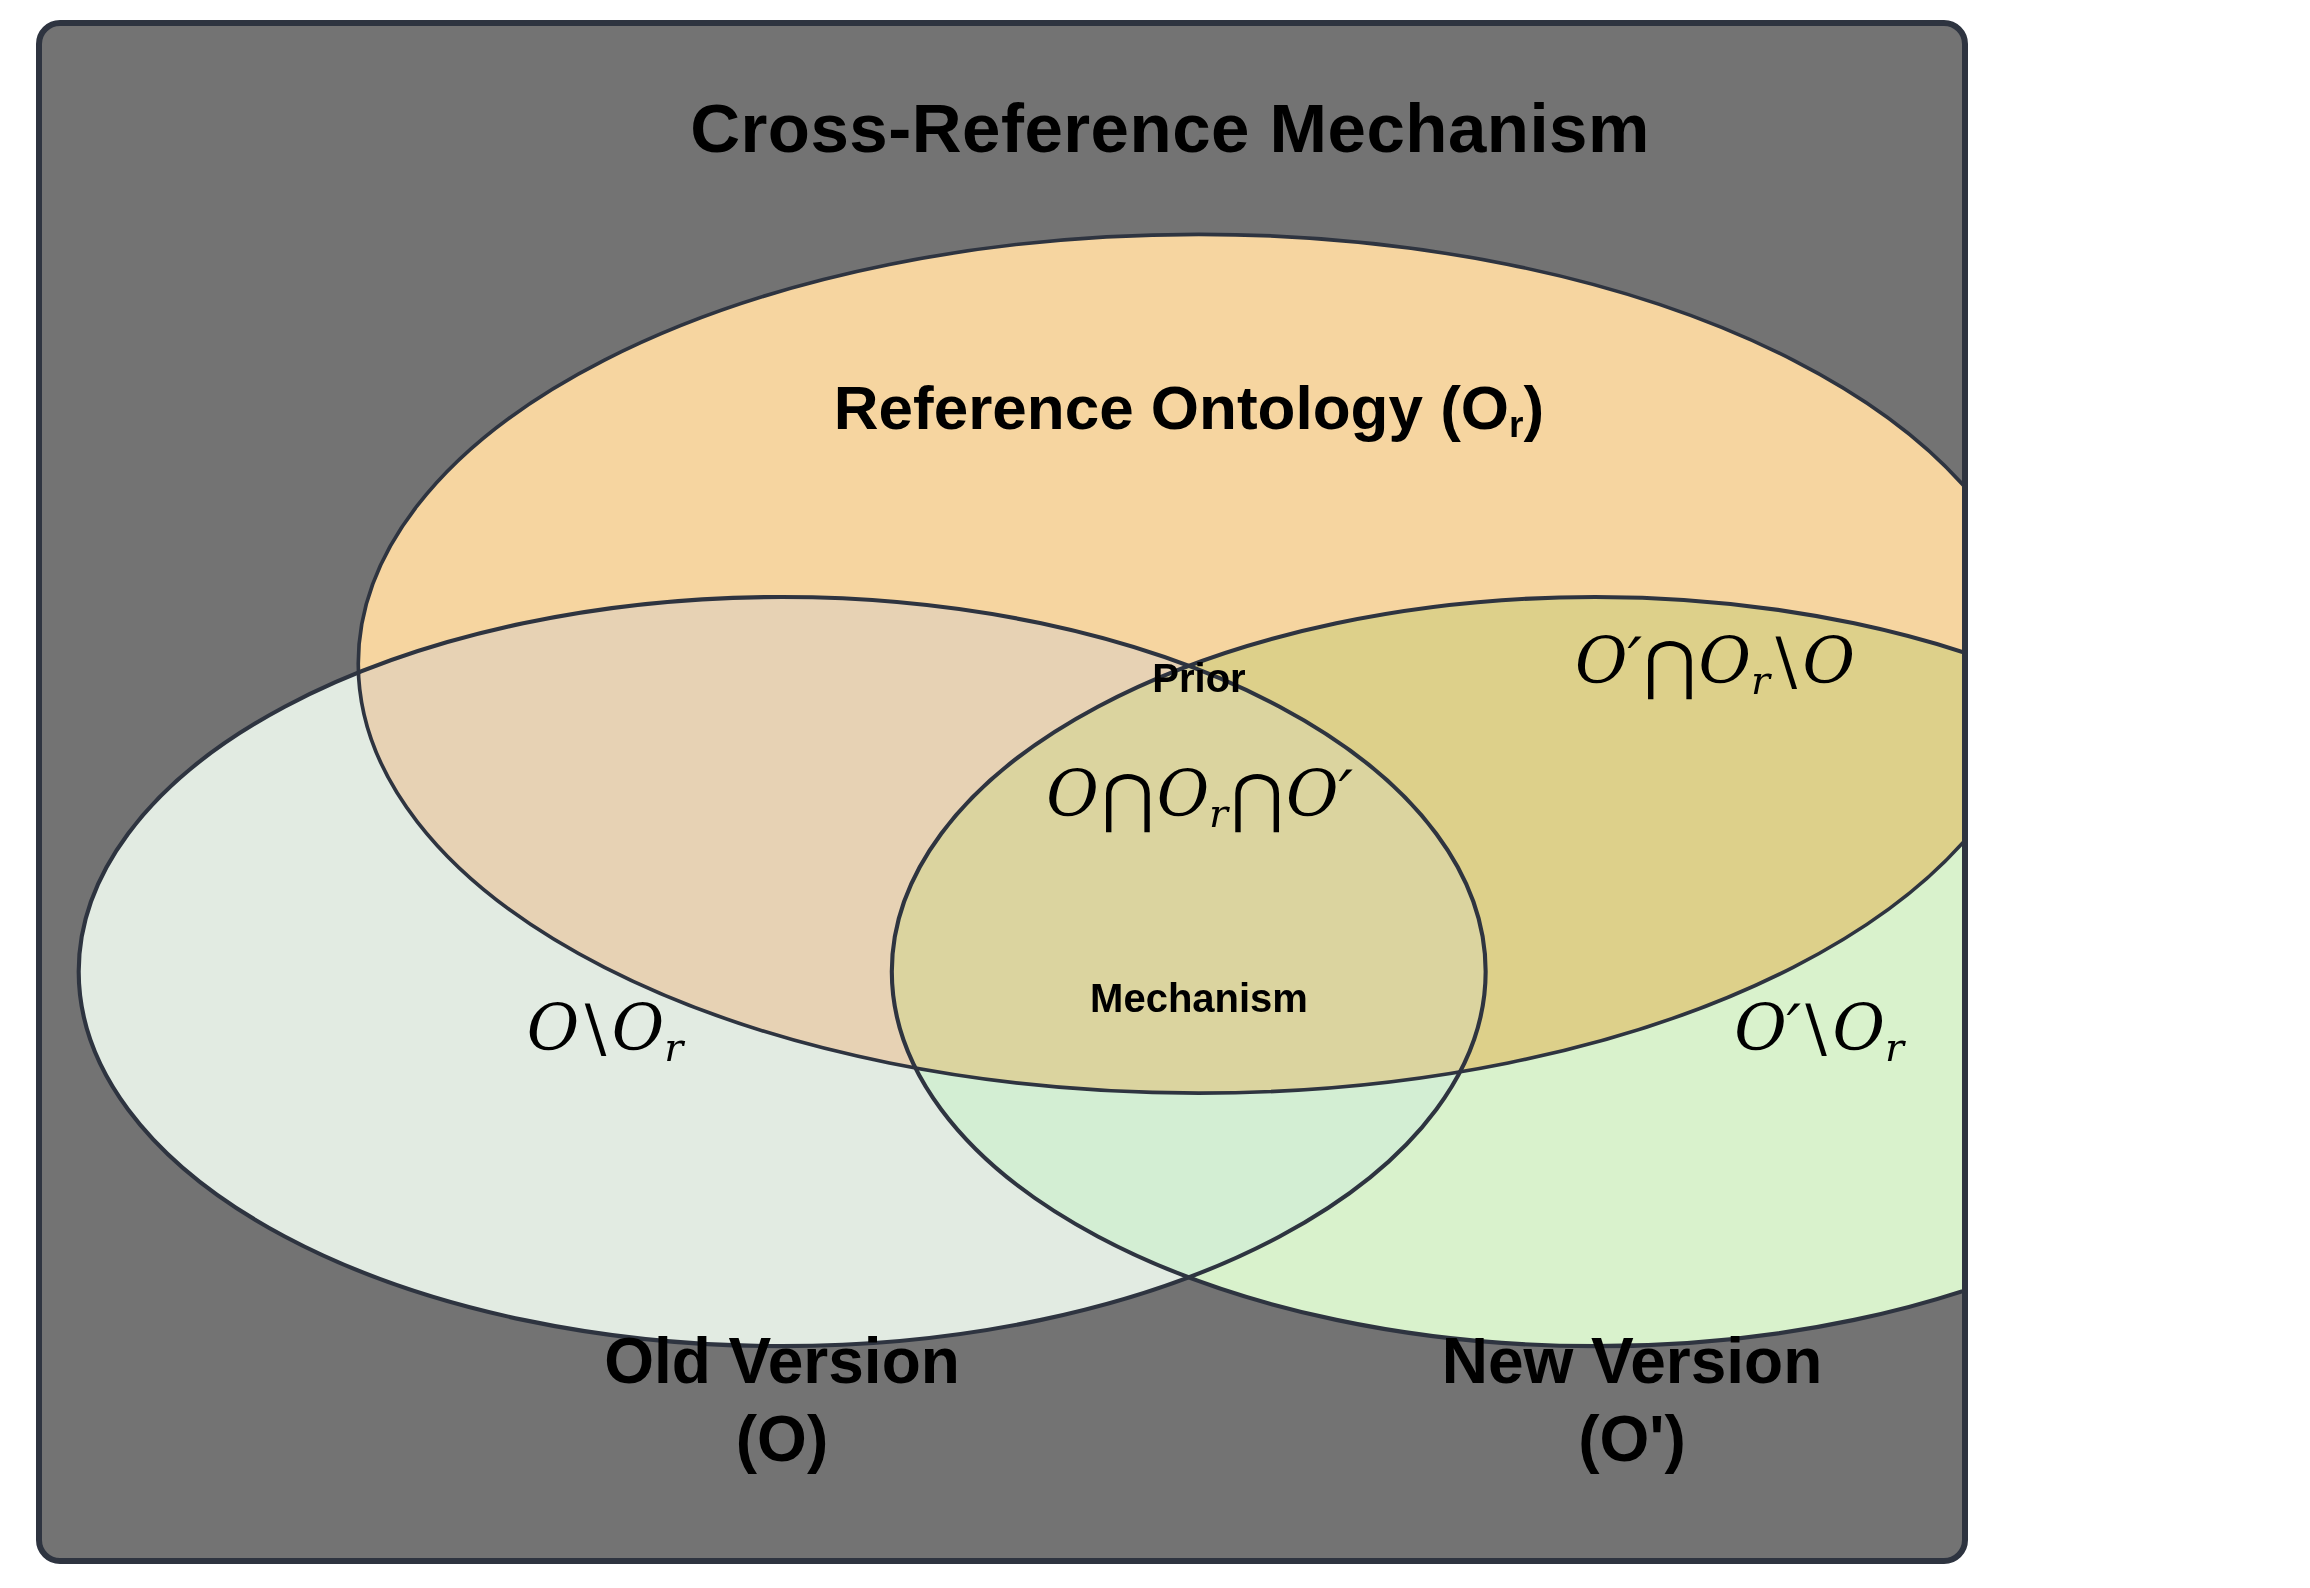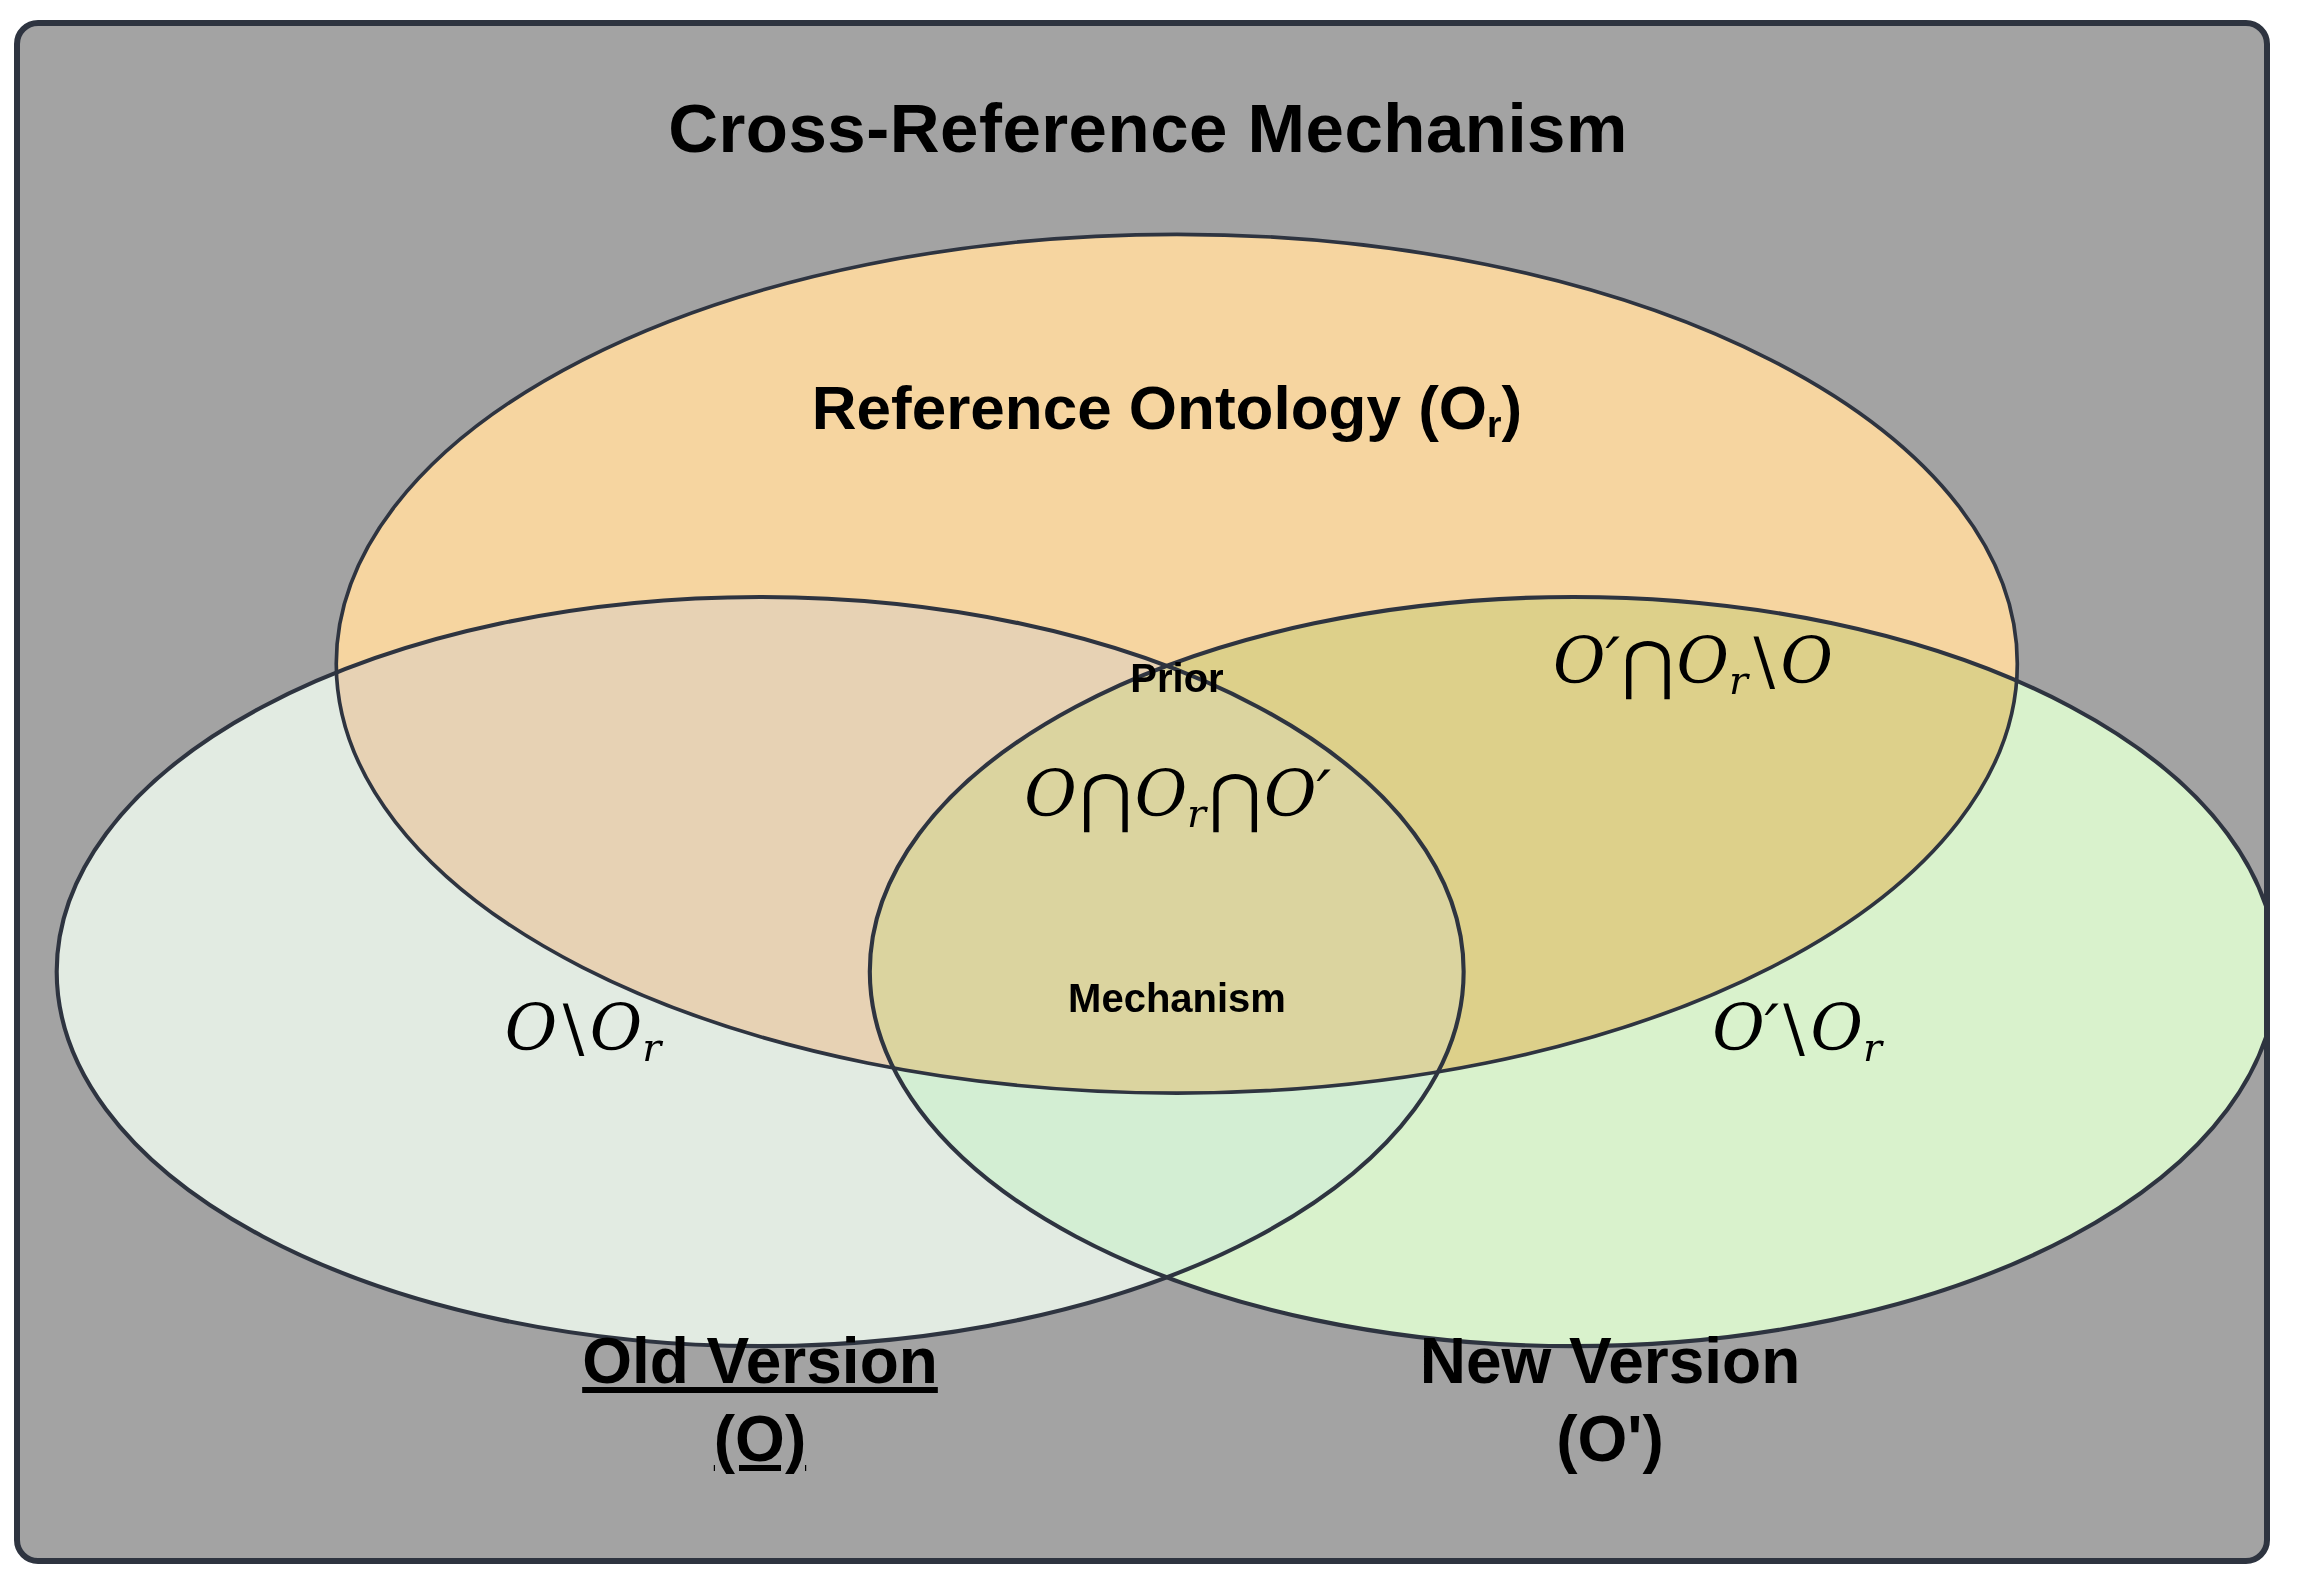--- a/index.html
+++ b/index.html
@@ -10,26 +10,26 @@
   #canvas {
     position: relative;
     width: 2311px;
     height: 1588px;
     background: #ffffff;
     font-family: "Liberation Sans", sans-serif;
     overflow: hidden;
   }
   #frame {
     position: absolute;
-    left: 14px;
+    left: 36px;
     top: 20px;
-    width: 2256px;
+    width: 1932px;
     height: 1544px;
     box-sizing: border-box;
-    background: #a3a3a3;
+    background: #737373;
     border: 6.4px solid #2E3440;
     border-radius: 24px;
     overflow: hidden;
   }
   svg.venn {
     position: absolute;
     left: 0;
     top: 0;
     width: 2256px;
     height: 1544px;
@@ -161,21 +161,21 @@
     <div class="lbl region-lbl ctr" style="left:1157px; top:630px;">Prior</div>
 
     <div class="math ctr" style="left:1157px; top:736px;text-align:center;"><span>O</span><span class="op">⋂</span><span>O</span><sub>r</sub><span class="op">⋂</span><span>O</span><span class="pr">′</span></div>
 
     <div class="lbl region-lbl ctr" style="left:1157px; top:950px;">Mechanism</div>
 
     <div class="math ctr" style="left:563px; top:970px;"><span>O</span><span class="bsl">\</span><span>O</span><sub>r</sub></div>
 
     <div class="math ctr" style="left:1777px; top:970px;"><span>O</span><span class="pr">′</span><span class="bsl">\</span><span>O</span><sub>r</sub></div>
 
-    <div class="lbl version-lbl ctr" style="left:740px; top:1296px; width:640px;text-decoration:underline;">
+    <div class="lbl version-lbl ctr" style="left:740px; top:1296px; width:640px;">
       <div>Old Version</div>
       <div>(O)</div>
     </div>
 
     <div class="lbl version-lbl ctr" style="left:1590px; top:1296px; width:640px;">
       <div>New Version</div>
       <div>(O')</div>
     </div>
 
   </div>

